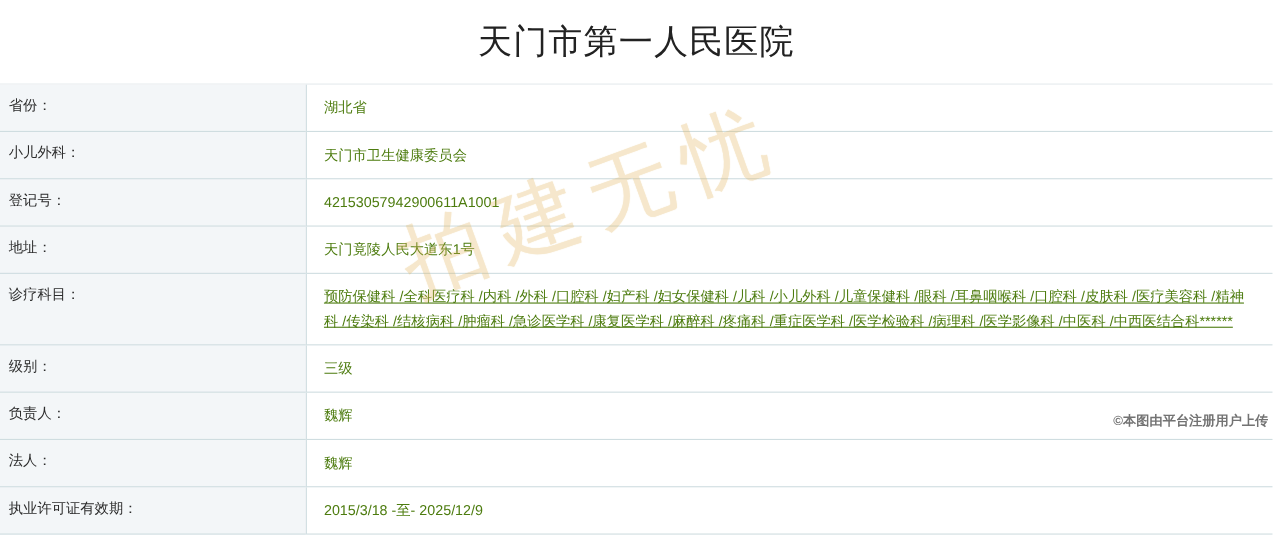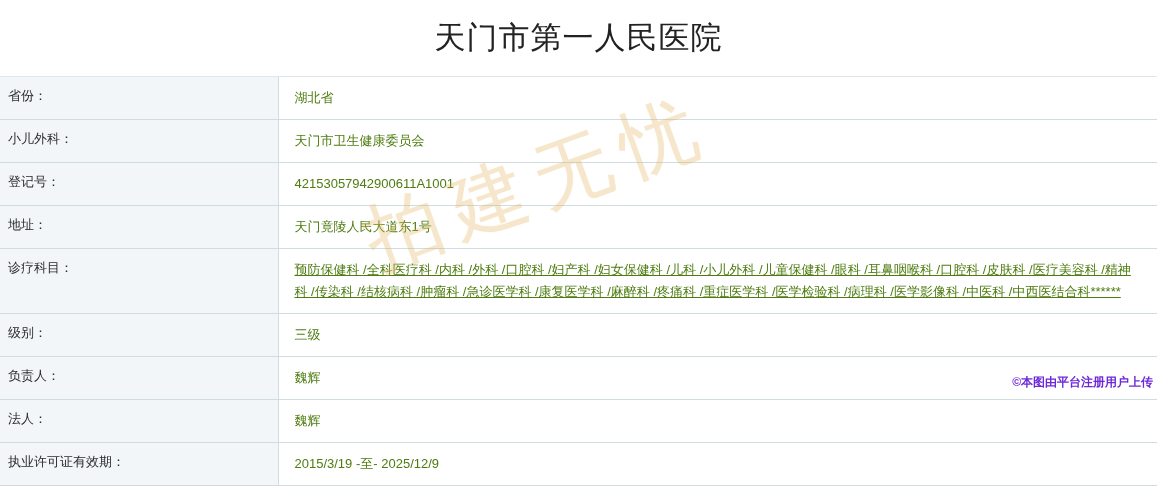--- a/index.html
+++ b/index.html
@@ -88,21 +88,21 @@
     white-space: nowrap;
     line-height: 96px;
     text-shadow: 0 0 1px #d9a845;
   }
   .watermark span { display: block; }
   .footer-note {
     position: absolute;
     right: 4px;
     bottom: 2px;
     font-size: 12px;
-    color: #6d28d9;
+    color: #737373;
     font-weight: bold;
     letter-spacing: 0px;
     background: rgba(255,255,255,0.0);
   }
 </style>
 </head>
 <body>
 
 <div class="page">
 
@@ -139,21 +139,21 @@
       <tr>
         <th>负责人：</th>
         <td>魏辉</td>
       </tr>
       <tr>
         <th>法人：</th>
         <td>魏辉</td>
       </tr>
       <tr>
         <th>执业许可证有效期：</th>
-        <td>2015/3/19 -至- 2025/12/9</td>
+        <td>2015/3/18 -至- 2025/12/9</td>
       </tr>
     </tbody>
   </table>
 
   <div class="watermark">
     <span>拍建无忧</span>
   </div>
 
   <div class="footer-note">©本图由平台注册用户上传</div>
 

